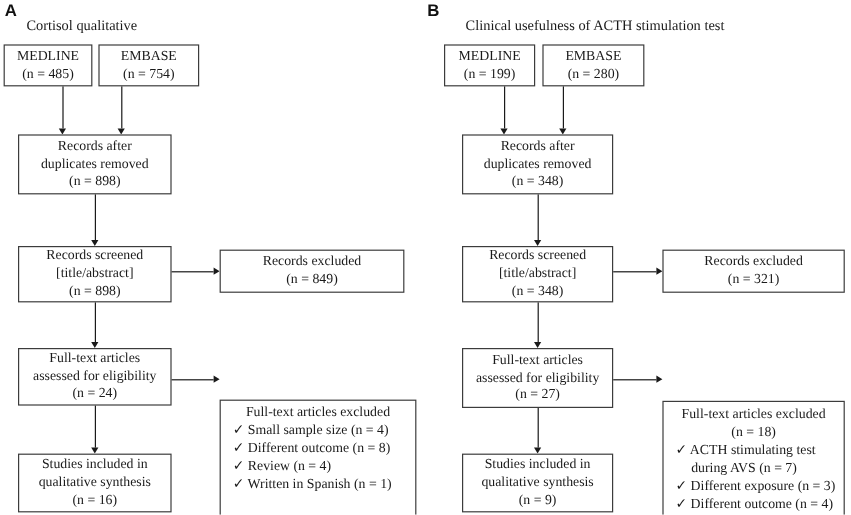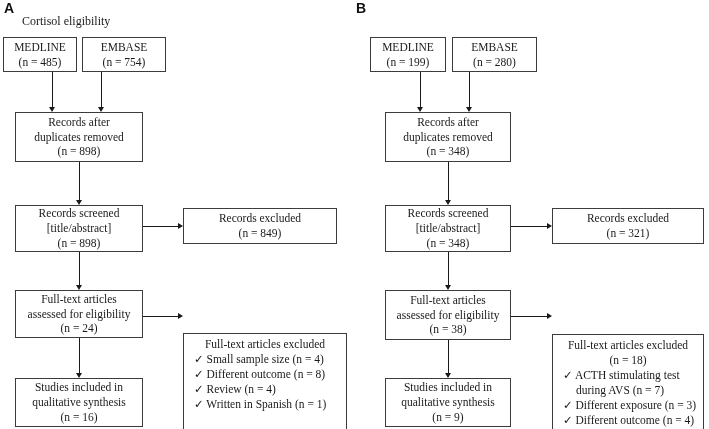--- a/index.html
+++ b/index.html
@@ -36,21 +36,21 @@
     border-top:3px solid transparent;border-bottom:3px solid transparent;
     border-left:5px solid #1a1a1a;
   }
 </style>
 </head>
 <body>
 
 <div class="canvas">
 
   <div class="panel-label" style="left:4px;top:0px">A</div>
-  <div class="panel-title" style="left:22px;top:14px">Cortisol eligibility</div>
+  <div class="panel-title" style="left:22px;top:14px">Cortisol qualitative</div>
 
   <div class="box" style="left:3px;top:37px;width:74px;height:35px">
     <div>MEDLINE</div>
     <div>(n = 485)</div>
   </div>
   <div class="box" style="left:82px;top:37px;width:84px;height:35px">
     <div>EMBASE</div>
     <div>(n = 754)</div>
   </div>
 
@@ -105,20 +105,21 @@
   <div class="vline" style="left:79px;top:338px;height:35px"></div>
   <div class="arr-down" style="left:76px;top:373px"></div>
 
   <div class="box" style="left:15px;top:378px;width:128px;height:49px">
     <div>Studies included in</div>
     <div>qualitative synthesis</div>
     <div>(n = 16)</div>
   </div>
 
   <div class="panel-label" style="left:356px;top:0px">B</div>
+  <div class="panel-title" style="left:388px;top:14px">Clinical usefulness of ACTH stimulation test</div>
 
   <div class="box" style="left:370px;top:37px;width:76px;height:35px">
     <div>MEDLINE</div>
     <div>(n = 199)</div>
   </div>
   <div class="box" style="left:452px;top:37px;width:85px;height:35px">
     <div>EMBASE</div>
     <div>(n = 280)</div>
   </div>
 
@@ -149,21 +150,21 @@
     <div>Records excluded</div>
     <div>(n = 321)</div>
   </div>
 
   <div class="vline" style="left:448px;top:252px;height:33px"></div>
   <div class="arr-down" style="left:445px;top:285px"></div>
 
   <div class="box" style="left:385px;top:290px;width:126px;height:50px">
     <div>Full-text articles</div>
     <div>assessed for eligibility</div>
-    <div>(n = 38)</div>
+    <div>(n = 27)</div>
   </div>
 
   <div class="hline" style="left:511px;top:316px;width:36px"></div>
   <div class="arr-right" style="left:547px;top:313px"></div>
 
   <div class="box excl-box" style="left:552px;top:290px;width:152px;height:108px">
     <div class="ctr">Full-text articles excluded</div>
     <div class="ctr">(n = 18)</div>
     <div class="excl-item"><span class="check">✓</span> <span>ACTH stimulating test during AVS (n = 7)</span></div>
     <div class="excl-item"><span class="check">✓</span> <span>Different exposure (n = 3)</span></div>

